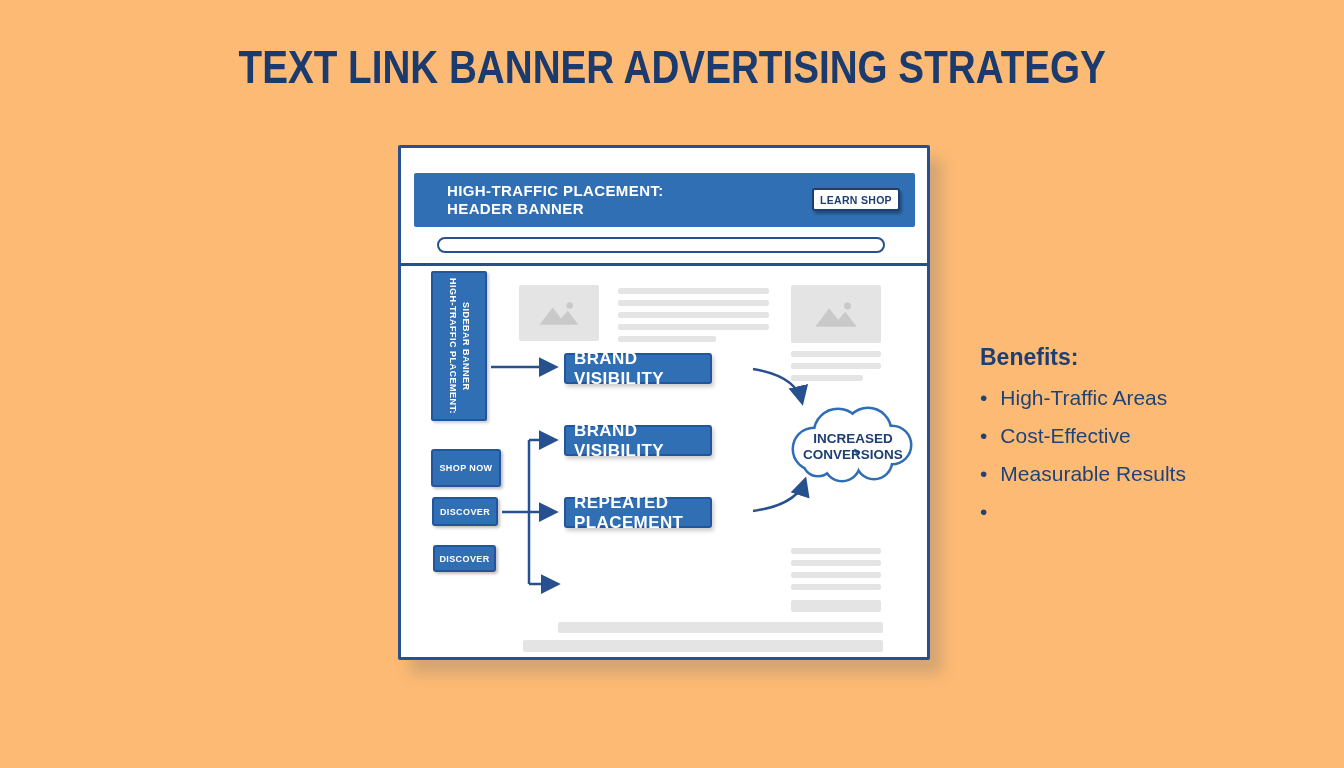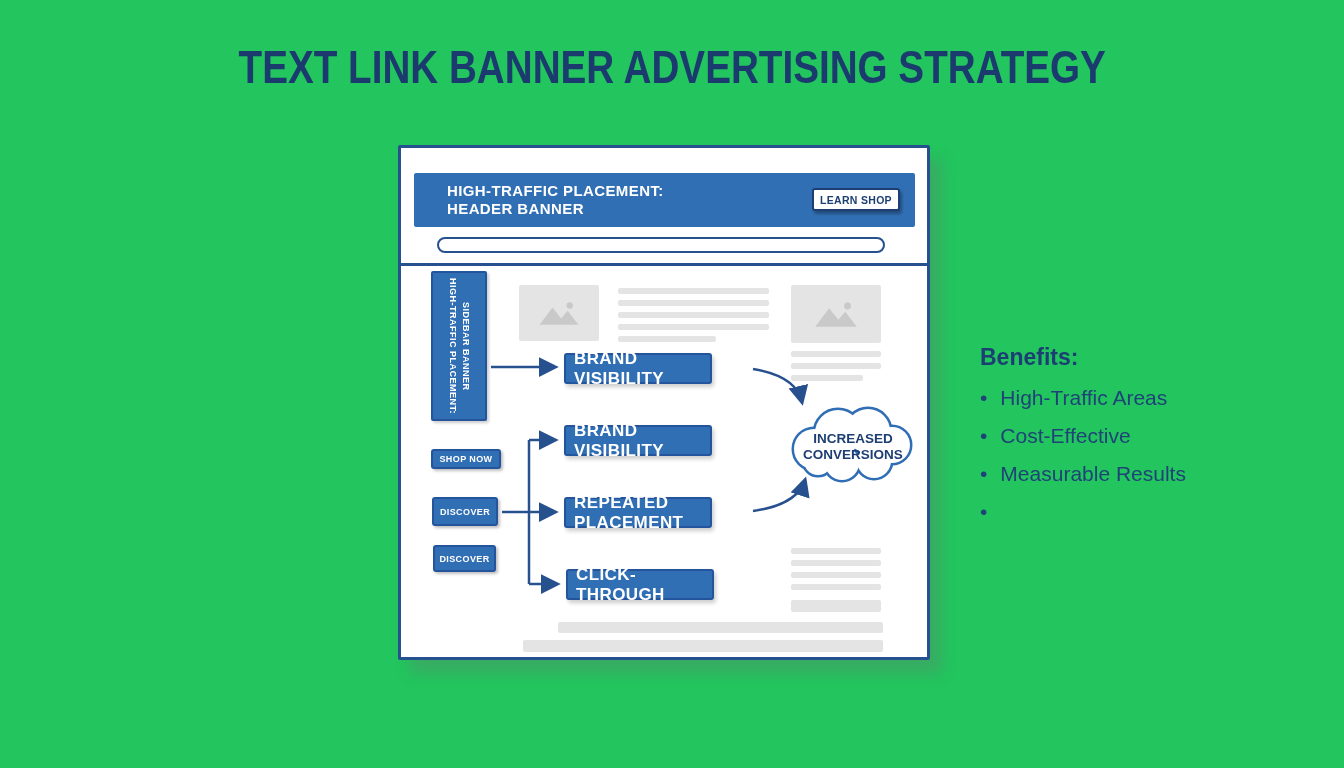--- a/index.html
+++ b/index.html
@@ -1,19 +1,19 @@
 <!DOCTYPE html>
 <html><head>
 <meta charset="utf-8">
 <style>
   * { box-sizing: border-box; }
   html,body { margin:0; padding:0; background:#fdfcfa; }
   #page {
     position:relative; width:1344px; height:768px; overflow:hidden;
-    background:#22c55e; font-family:"Liberation Sans", sans-serif;
+    background:#fdba74; font-family:"Liberation Sans", sans-serif;
   }
 
   
   .title-wrap { position:absolute; top:40px; left:0; width:100%; text-align:center; }
   .title {
     display:inline-block; transform:scaleX(0.84); transform-origin:center;
     font-size:46px; font-weight:bold; color:#1b3a6e; white-space:nowrap; letter-spacing:0;
   }
 
   
@@ -56,21 +56,21 @@
     justify-content:center; align-items:center; width:100%; height:100%;
     color:#fff; font-size:9px; font-weight:bold; letter-spacing:0.5px;
     gap:3px; text-align:center;
   }
   .mini-btn {
     position:absolute; background:#316fb4; border:2px solid #24549b; border-radius:3px;
     color:#fff; font-weight:bold; font-size:9px; letter-spacing:0.4px;
     display:flex; align-items:center; justify-content:center;
     box-shadow:2px 2px 3px rgba(0,0,0,0.25);
   }
-  #btn-shop  { left:30px; top:301px; width:70px; height:20px; }
+  #btn-shop  { left:30px; top:301px; width:70px; height:38px; }
   #btn-disc1 { left:31px; top:349px; width:66px; height:29px; }
   #btn-disc2 { left:32px; top:397px; width:63px; height:27px; }
 
   
   .ph { position:absolute; background:#e4e4e4; border-radius:2px; }
   .ph-img { display:flex; align-items:center; justify-content:center; }
 
   
   .flow-box {
     position:absolute; width:148px; height:31px; background:#316fb4;
@@ -154,21 +154,20 @@
     <div class="ph" style="left:390px; top:424px; width:90px; height:6px;"></div>
     <div class="ph" style="left:390px; top:436px; width:90px; height:6px;"></div>
     <div class="ph" style="left:390px; top:452px; width:90px; height:12px;"></div>
 
     <div class="ph" style="left:157px; top:474px; width:325px; height:11px;"></div>
     <div class="ph" style="left:122px; top:492px; width:360px; height:12px;"></div>
 
     <div class="flow-box" id="fb1">BRAND VISIBILITY</div>
     <div class="flow-box" id="fb2">BRAND VISIBILITY</div>
     <div class="flow-box" id="fb3">REPEATED PLACEMENT</div>
-    <div class="flow-box" id="fb4">CLICK-THROUGH</div>
 
     <svg class="arrows" width="526" height="509" viewBox="0 0 526 509">
       <defs>
         <marker id="arr" markerWidth="9" markerHeight="9" refX="6.5" refY="4" orient="auto">
           <path d="M0,0 L8,4 L0,8 Z" fill="#27508f"></path>
         </marker>
       </defs>
       <g stroke="#27508f" stroke-width="2.5" fill="none">
         <path d="M90 219 H154" marker-end="url(#arr)"></path>
         <path d="M101 364 H154" marker-end="url(#arr)"></path>

